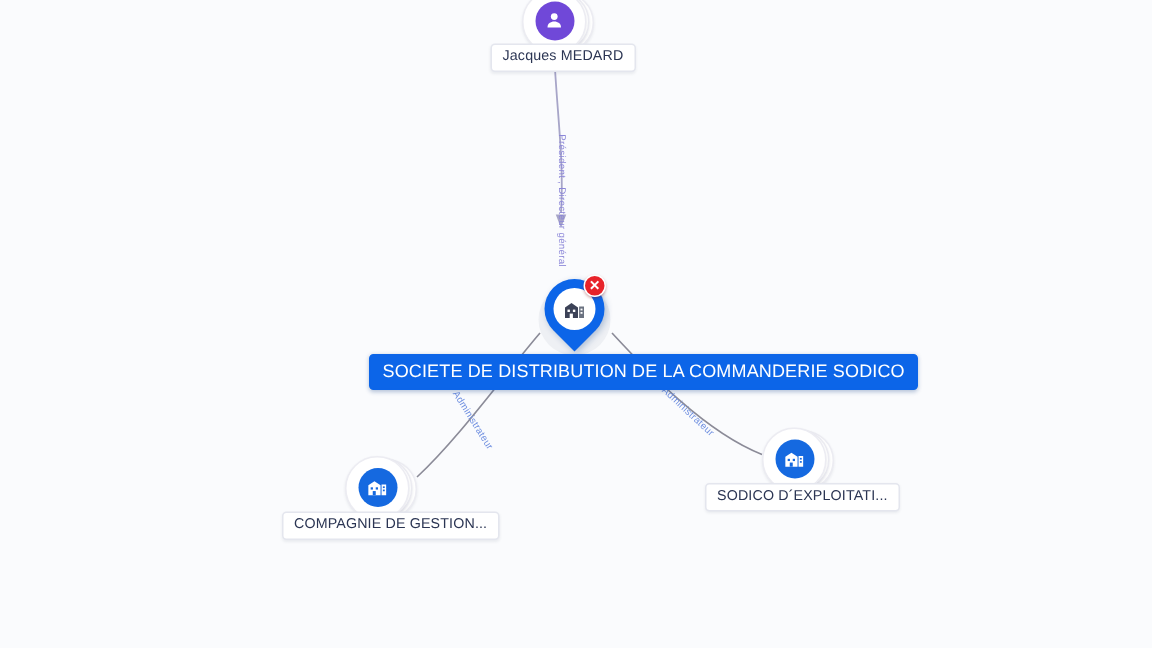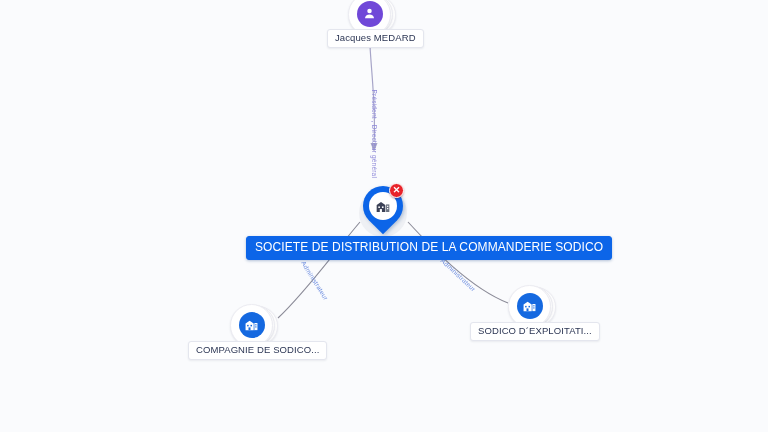--- a/index.html
+++ b/index.html
@@ -242,21 +242,21 @@
             <rect x="5" y="12.6" width="2.4" height="2.4" fill="#1569e0"></rect>
             <rect x="10.4" y="12.6" width="2.4" height="2.4" fill="#1569e0"></rect>
             <rect x="7.2" y="16.6" width="3.2" height="4.4" fill="#1569e0"></rect>
             <rect x="18" y="11.6" width="2" height="1.8" fill="#1569e0"></rect>
             <rect x="18" y="15" width="2" height="1.8" fill="#1569e0"></rect>
           </svg>
         </div>
       </div>
     </div>
   </div>
-  <div class="node-label plain" style="left:188px; top:341px;">COMPAGNIE DE SODICO...</div>
+  <div class="node-label plain" style="left:188px; top:341px;">COMPAGNIE DE GESTION...</div>
 
   <div class="node" style="left:530px; top:306px;">
     <div class="node-stack">
       <div class="stack-card c3"></div>
       <div class="stack-card c2"></div>
       <div class="stack-card c1"></div>
       <div class="node-disc">
         <div class="inner-badge company">
           <svg width="15" height="15" viewBox="0 0 24 24" fill="#ffffff">
             <path d="M2.5 21V10.4L9 6.1l6.5 4.3V21z"></path>

